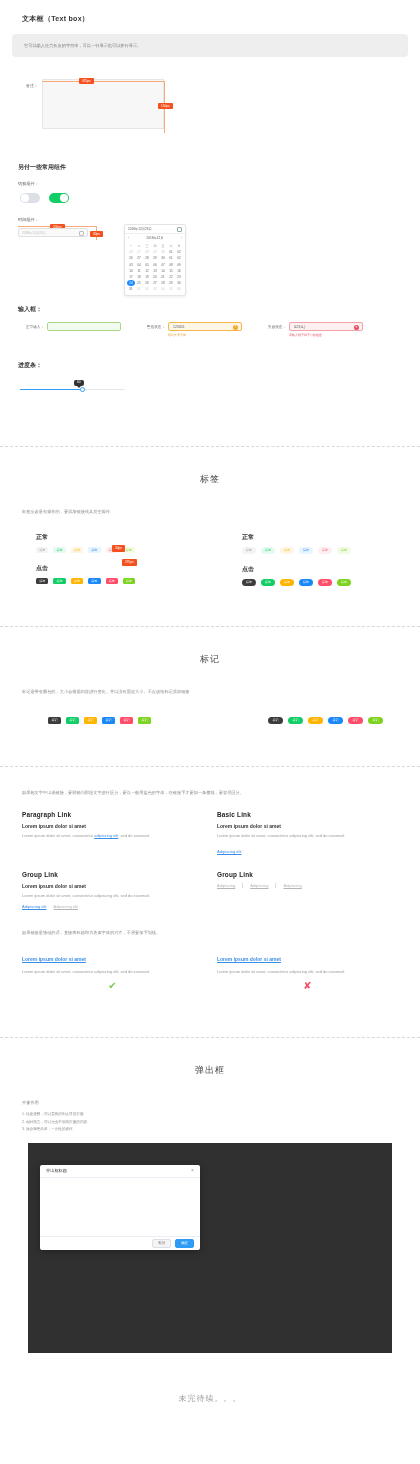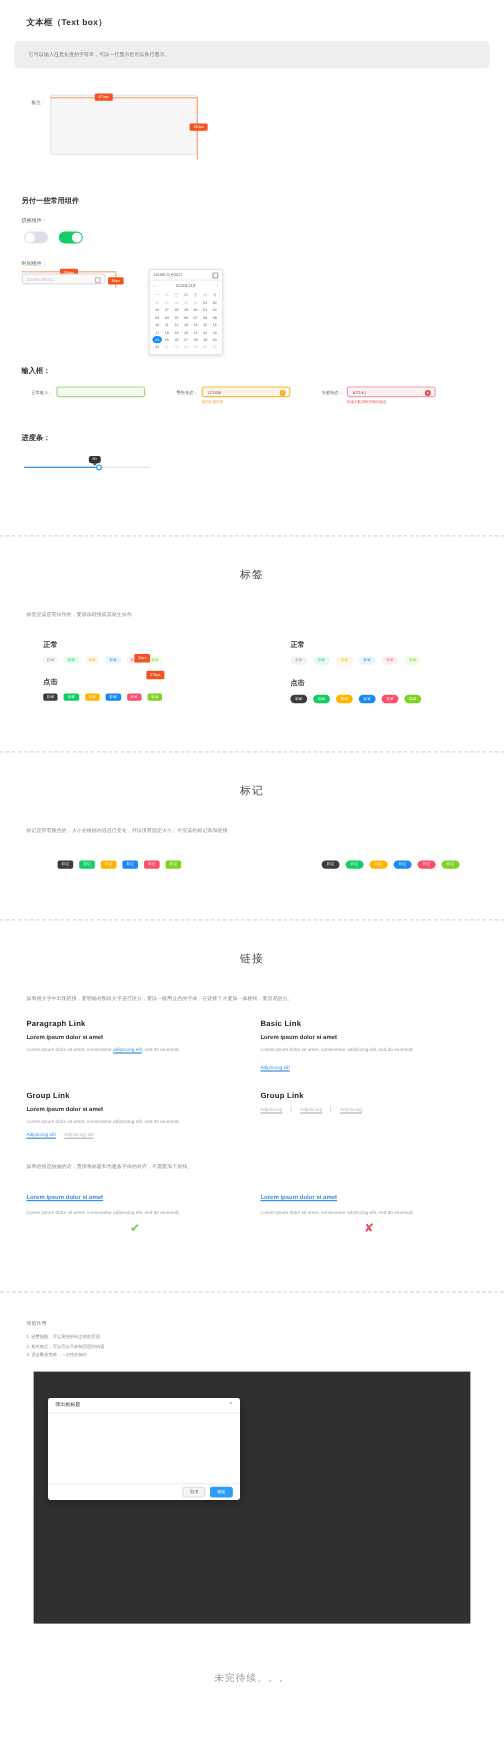--- a/index.html
+++ b/index.html
@@ -549,21 +549,20 @@
           <span class="mark round" style="background: rgb(126, 211, 33); color: rgb(255, 255, 255);">标记</span>
         </div>
     </div>
   </div>
   <div style="height:42px;"></div>
 </div>
 
 <div class="divider"></div>
 
 <div class="section">
-  <div class="sec-title">链接</div>
   <div class="desc" style="margin-top:22px;">如果相文字中出现链接，要明确与那段文字进行区分，要以一般用蓝色的字体，在链接下才要加一条横线，要容易区分。</div>
 
   <div class="lk-cols" style="margin-top:14px;">
     <div class="lk-col">
       <div class="lk-h">Paragraph Link</div>
       <div class="lk-sub">Lorem ipsum dolor si amet</div>
       <div class="lk-p"><span>Lorem ipsum dolor sit amet, consectetur </span><a class="lk-a" href="#">adipiscing elit</a><span>, sed do eiusmod.</span></div>
     </div>
     <div class="lk-col">
       <div class="lk-h">Basic Link</div>
@@ -608,20 +607,21 @@
       <div class="lk-p">Lorem ipsum dolor sit amet, consectetur adipiscing elit, sed do eiusmod.</div>
       <div class="mark-row cross">✘</div>
     </div>
   </div>
   <div style="height:46px;"></div>
 </div>
 
 <div class="divider"></div>
 
 <div class="section">
+  <div class="sec-title">弹出框</div>
   <div class="desc" style="margin-top:22px;">弹窗作用</div>
   <div class="ol" id="modal-rules">
       <div>1. 轻量提醒，可以更快的到之前的页面</div>
       <div>2. 相对独立，可以完全不影响页面的内容</div>
       <div>3. 适合聚焦简单，一次性的操作</div>
     </div>
 
   <div class="stage">
     <div class="modal">
       <div class="modal-hd">

